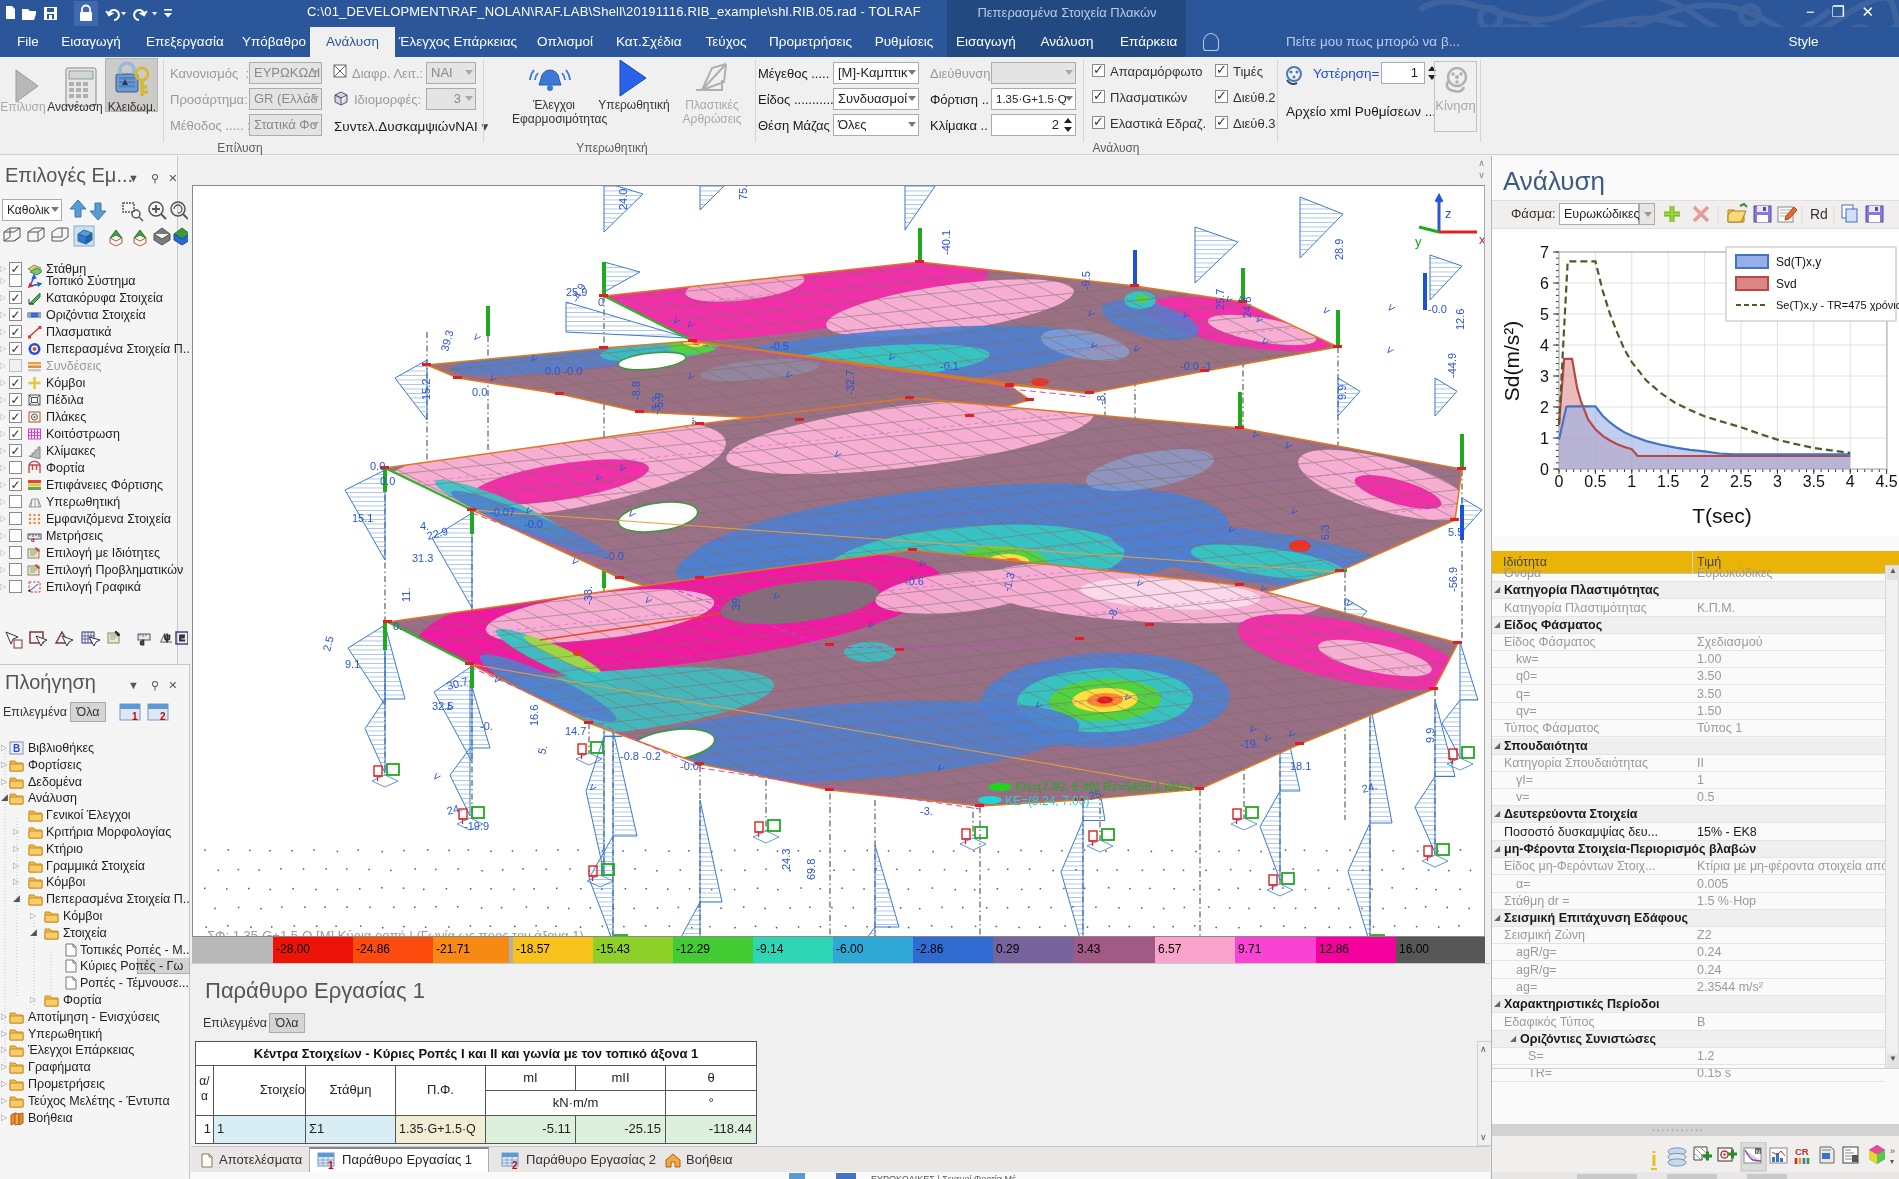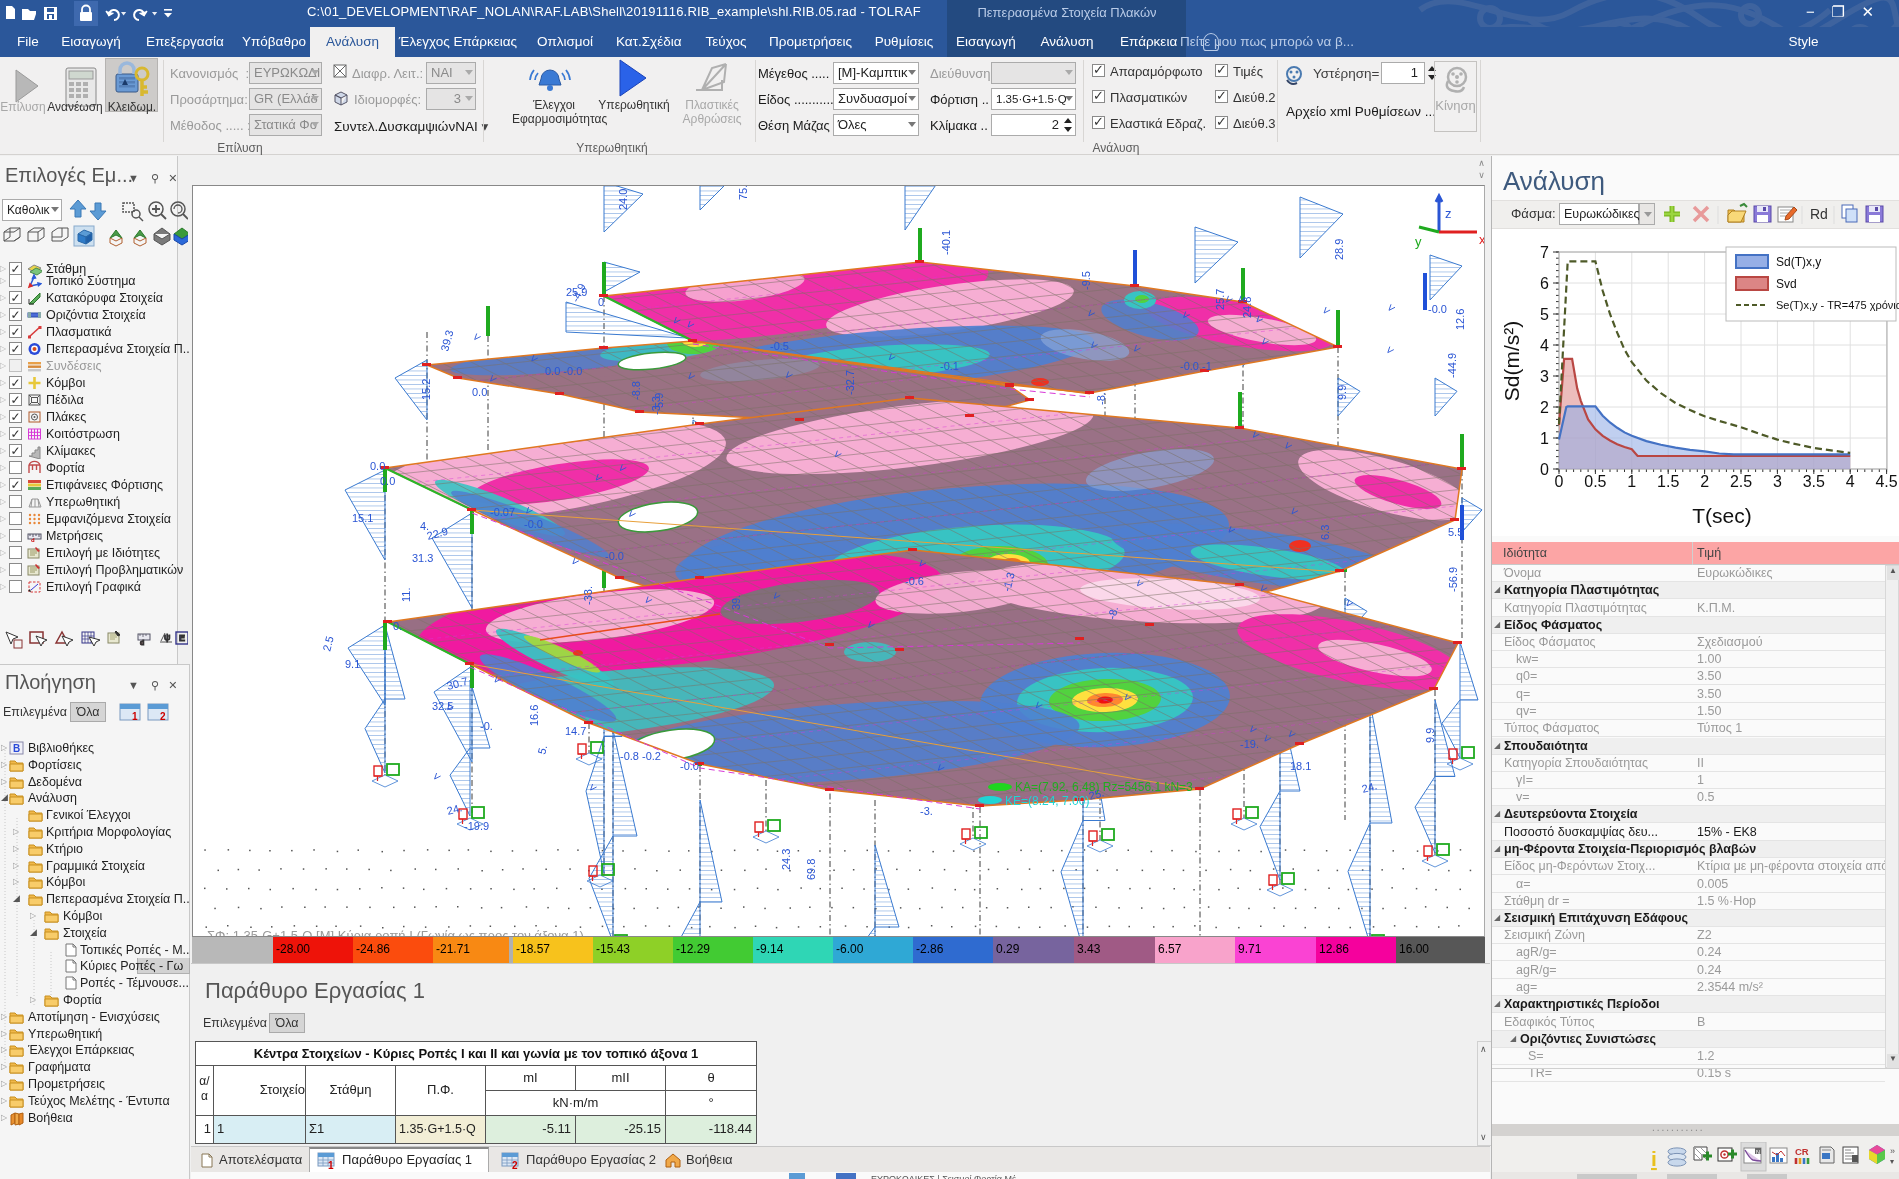--- a/index.html
+++ b/index.html
@@ -103,21 +103,21 @@
     <div class="ttab" style="left:398px;width:120px;white-space:nowrap">Έλεγχος Επάρκειας</div>
     <div class="ttab" style="left:536px;width:58px">Οπλισμοί</div>
     <div class="ttab" style="left:616px;width:64px">Κατ.Σχέδια</div>
     <div class="ttab" style="left:703px;width:46px">Τεύχος</div>
     <div class="ttab" style="left:769px;width:82px">Προμετρήσεις</div>
     <div class="ttab" style="left:874px;width:60px">Ρυθμίσεις</div>
     <div class="ttab" style="left:956px;width:58px">Εισαγωγή</div>
     <div class="ttab" style="left:1039px;width:56px">Ανάλυση</div>
     <div class="ttab" style="left:1120px;width:55px">Επάρκεια</div>
     <div class="abs" style="left:1203px;top:6px;width:16px;height:18px;border:1.5px solid #b9cbe7;border-radius:50% 50% 20% 20%;"></div>
-    <div class="ttab" style="left:1164px;width:190px;color:#b9cbe7;text-align:right;white-space:nowrap">Πείτε μου πως μπορώ να β...</div>
+    <div class="ttab" style="left:1278px;width:190px;color:#b9cbe7;text-align:center;white-space:nowrap">Πείτε μου πως μπορώ να β...</div>
     <div class="ttab" style="left:1781px;width:45px">Style</div>
   </div>
   <div id="ribbon">
 
     <svg class="abs" style="left:8px;top:5px" width="150" height="60">
       <path d="M8,8 l22,16 -22,16 z" fill="#b8b8b8" stroke="#9a9a9a"></path>
       <g>
           <rect x="58" y="6" width="30" height="38" rx="2" fill="#e8e8e8" stroke="#888"></rect>
           <rect x="61" y="9" width="24" height="8" fill="#cfd8cf" stroke="#999"></rect>
       <g fill="#b0b0b0">
@@ -228,21 +228,21 @@
       <div class="cblbl" style="left:1233px;top:59px">Διεύθ.3</div>
     <div class="ribsep" style="left:1277px;top:3px;height:82px"></div>
 
     <svg class="abs" style="left:1284px;top:9px" width="20" height="22">
         <circle cx="10" cy="8" r="7" fill="none" stroke="#4a7ab0" stroke-width="2"></circle>
         <circle cx="7" cy="6" r="1.5" fill="#4a7ab0"></circle>
         <circle cx="13" cy="6" r="1.5" fill="#4a7ab0"></circle>
         <circle cx="10" cy="11" r="1.5" fill="#4a7ab0"></circle>
         <path d="M3,14 q4,6 10,3" stroke="#346" stroke-width="2" fill="none"></path>
       </svg>
-    <div class="riblabel" style="left:1313px;top:9px;color:#404040;font-size:13.5px">Υστέρηση=</div>
+    <div class="riblabel" style="left:1313px;top:9px;color:#1d4ed8;font-size:13.5px">Υστέρηση=</div>
     <div class="combo" style="left:1381px;top:5px;width:44px;text-align:right;padding-right:6px">1</div>
     <svg class="abs" style="left:1427px;top:8px" width="10" height="16">
         <path d="M1,6 l4,-5 4,5 z M1,10 l4,5 4,-5 z" fill="#222"></path>
       </svg>
     <div class="riblabel" style="left:1286px;top:47px;color:#1a1a1a;font-size:13.5px">Αρχείο xml Ρυθμίσεων ...</div>
 
     <div class="abs" style="left:1434px;top:4px;width:43px;height:71px;border:1px solid #c4c2c0"></div>
     <svg class="abs" style="left:1441px;top:8px" width="30" height="30">
         <circle cx="16" cy="12" r="9" fill="none" stroke="#b0b0b0" stroke-width="2.5"></circle>
         <circle cx="16" cy="12" r="2" fill="#b0b0b0"></circle>
@@ -3181,21 +3181,21 @@
             <rect x="234" y="18" width="170" height="74" fill="#fff" stroke="#bbb"></rect>
             <rect x="244" y="26" width="32" height="13" fill="#96afe6" stroke="#4472c4" stroke-width="2"></rect>
             <text x="284" y="37" font-size="12" fill="#111">Sd(T)x,y</text>
             <rect x="244" y="48" width="32" height="13" fill="#dc8585" stroke="#b94743" stroke-width="2"></rect>
             <text x="284" y="59" font-size="12" fill="#111">Svd</text>
             <path d="M244,76 h32" stroke="#4e5a28" stroke-width="2" stroke-dasharray="5,3"></path>
             <text x="284" y="80" font-size="11" fill="#111">Se(T)x,y - TR=475 χρόνια</text>
           </g>
         </svg>
       </div>
-    <div class="abs" style="left:0;top:386px;width:408px;height:23px;background:#fca5a5;border-bottom:1px solid #c8c8c8">
+    <div class="abs" style="left:0;top:395px;width:408px;height:23px;background:#eab308;border-bottom:1px solid #c8c8c8">
       <span class="abs" style="left:11px;top:4px;font-size:12.5px;color:#444">Ιδιότητα</span>
       <span class="abs" style="left:205px;top:4px;font-size:12.5px;color:#444">Τιμή</span>
       <span class="abs" style="left:200px;top:0;width:1px;height:23px;background:#d0d0d0"></span>
     </div>
 <div class="prow pborder" style="top:409px">
         <span class="k" style="left:12px;color:#9a9a9a">Όνομα</span>
         <span class="v" style="color:#9a9a9a">Ευρωκώδικες</span>
       </div>
 <div class="prow pborder" style="top:426px;background:#efefef">
         <span class="abs" style="left:2px;top:3px;font-size:8px;color:#666">◢</span>

